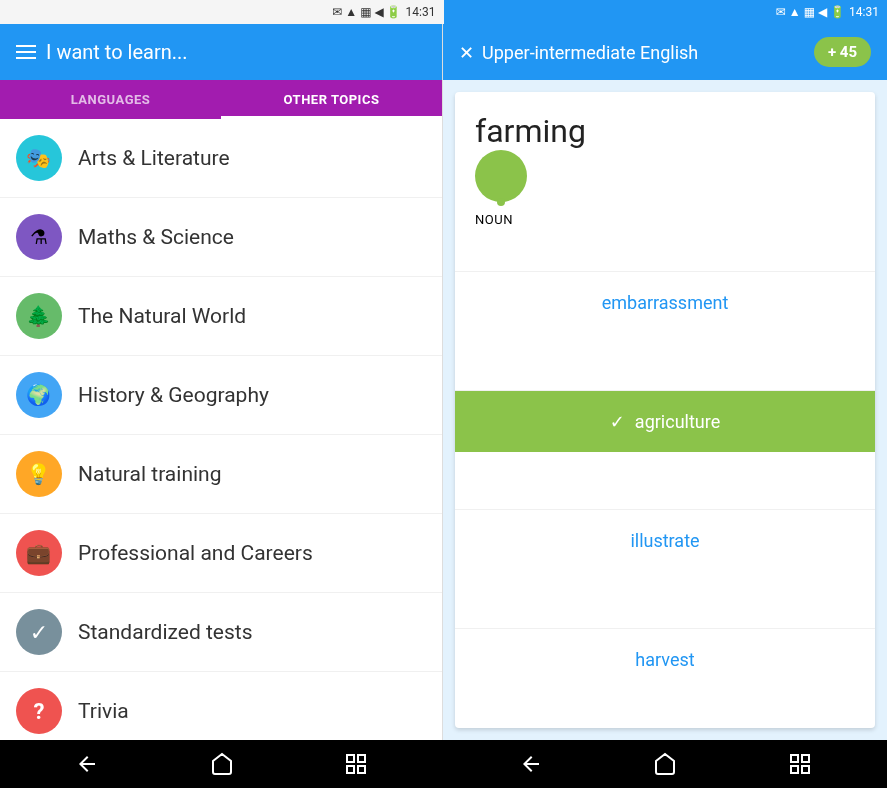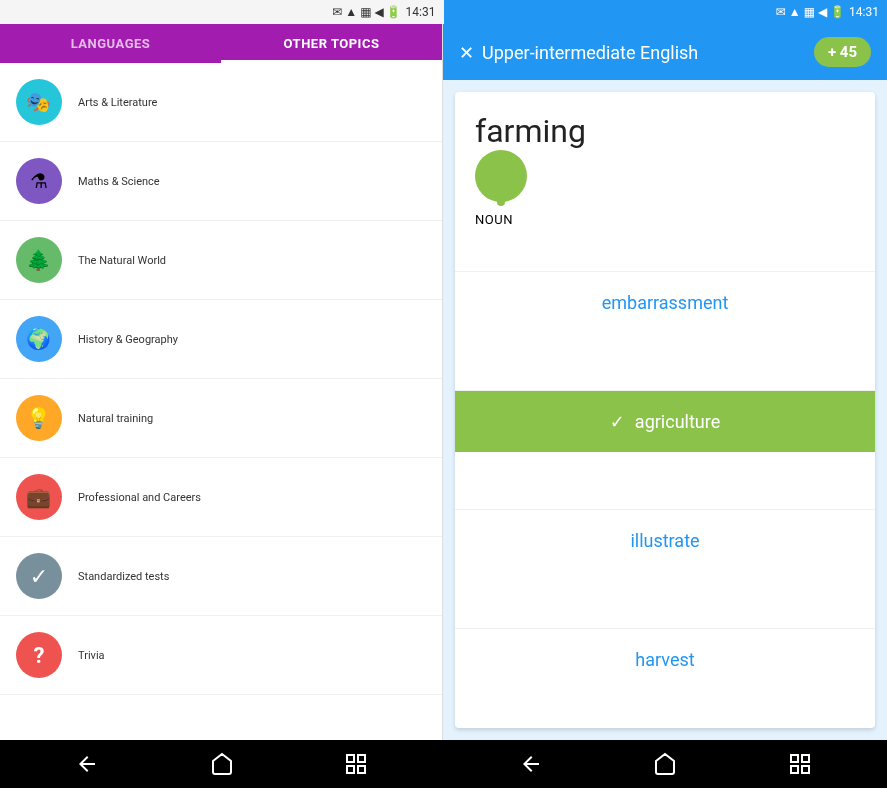--- a/index.html
+++ b/index.html
@@ -115,21 +115,21 @@
       width: 46px;
       height: 46px;
       border-radius: 50%;
       display: flex;
       align-items: center;
       justify-content: center;
       flex-shrink: 0;
       font-size: 20px;
     }
     .category-label {
-      font-size: 11px;
+      font-size: 21px;
       color: #333;
     }
 
     
     .right-panel {
       flex: 1;
       background: #e3f2fd;
       display: flex;
       flex-direction: column;
     }
@@ -288,20 +288,28 @@
   </div>
   <div class="status-bar-right">
     <span>✉ ▲ ▦ ◀ 🔋</span>
     <span>14:31</span>
   </div>
 </div>
 
 <div class="main-content">
 
   <div class="left-panel">
+    <div class="left-header">
+      <div class="hamburger-icon">
+        <span></span>
+          <span></span>
+          <span></span>
+      </div>
+      <span class="left-header-title">I want to learn...</span>
+    </div>
 
     <div class="tabs">
       <div class="tab">
         <span>LANGUAGES</span>
       </div>
       <div class="tab active">
         <span>OTHER TOPICS</span>
       </div>
     </div>
 

